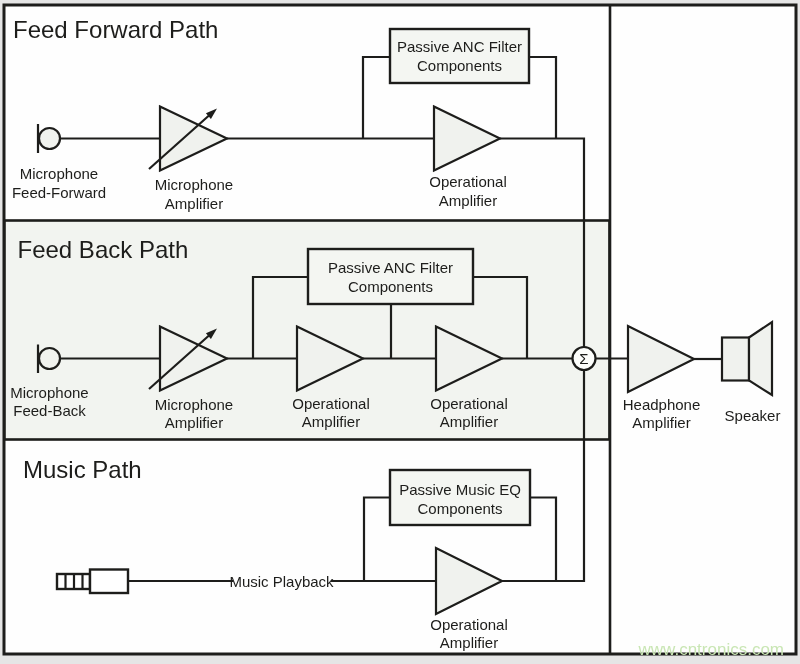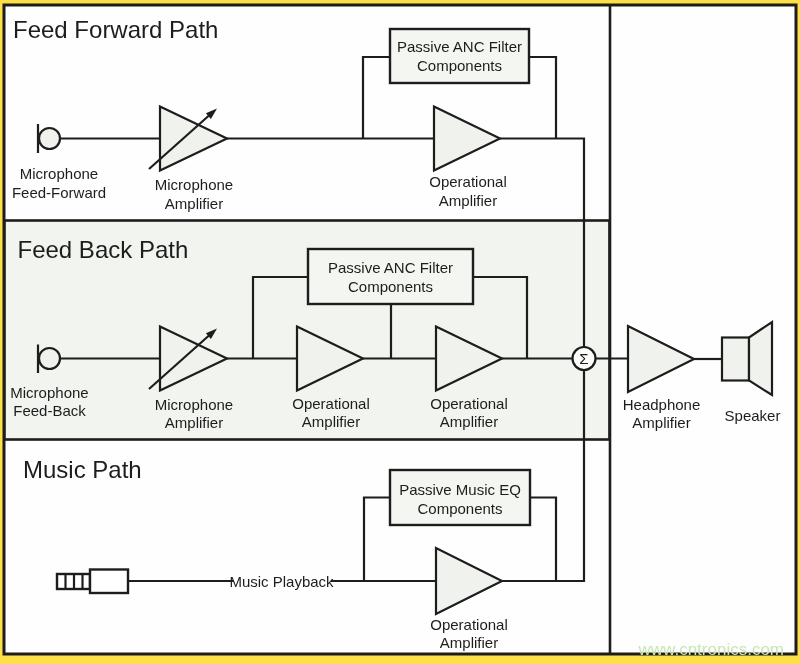--- a/index.html
+++ b/index.html
@@ -1,20 +1,20 @@
 <!DOCTYPE html>
 <html style="--ink: #1d1d1b; --bg: #fefefe; --comp: #f0f2ee; --box: #f4f6f2; --section: #f2f4f0; --wm: #c9e6b4;"><head>
 <meta charset="utf-8">
 <style>
   :root{
     --ink:#1d1d1b; --bg:#fefefe; --comp:#f0f2ee; --box:#f4f6f2;
     --section:#f2f4f0; --wm:#c9e6b4; --sum:#fcfdfb;
   }
   html,body{margin:0;padding:0;background:#ffffff;}
-  .stage{position:relative;width:800px;height:664px;background:#fde047;overflow:hidden;text-align:center;}
+  .stage{position:relative;width:800px;height:664px;background:#e5e5e5;overflow:hidden;text-align:center;}
   svg{display:block;}
   svg text{font-family:"Liberation Sans","DejaVu Sans",sans-serif;fill:var(--ink);}
   .t-title{font-size:24px;}
   .t-lbl{font-size:15px;text-anchor:middle;}
   .t-sum{font-size:15px;text-anchor:middle;}
   .t-wm{font-size:17px;text-anchor:end;fill:var(--wm);}
   .ln{fill:none;stroke:var(--ink);stroke-width:2.2;}
   .ln-thick{fill:none;stroke:var(--ink);stroke-width:2.6;}
   .frame{fill:var(--bg);stroke:var(--ink);stroke-width:3;}
   .section-fb{fill:var(--section);stroke:var(--ink);stroke-width:2.6;}

